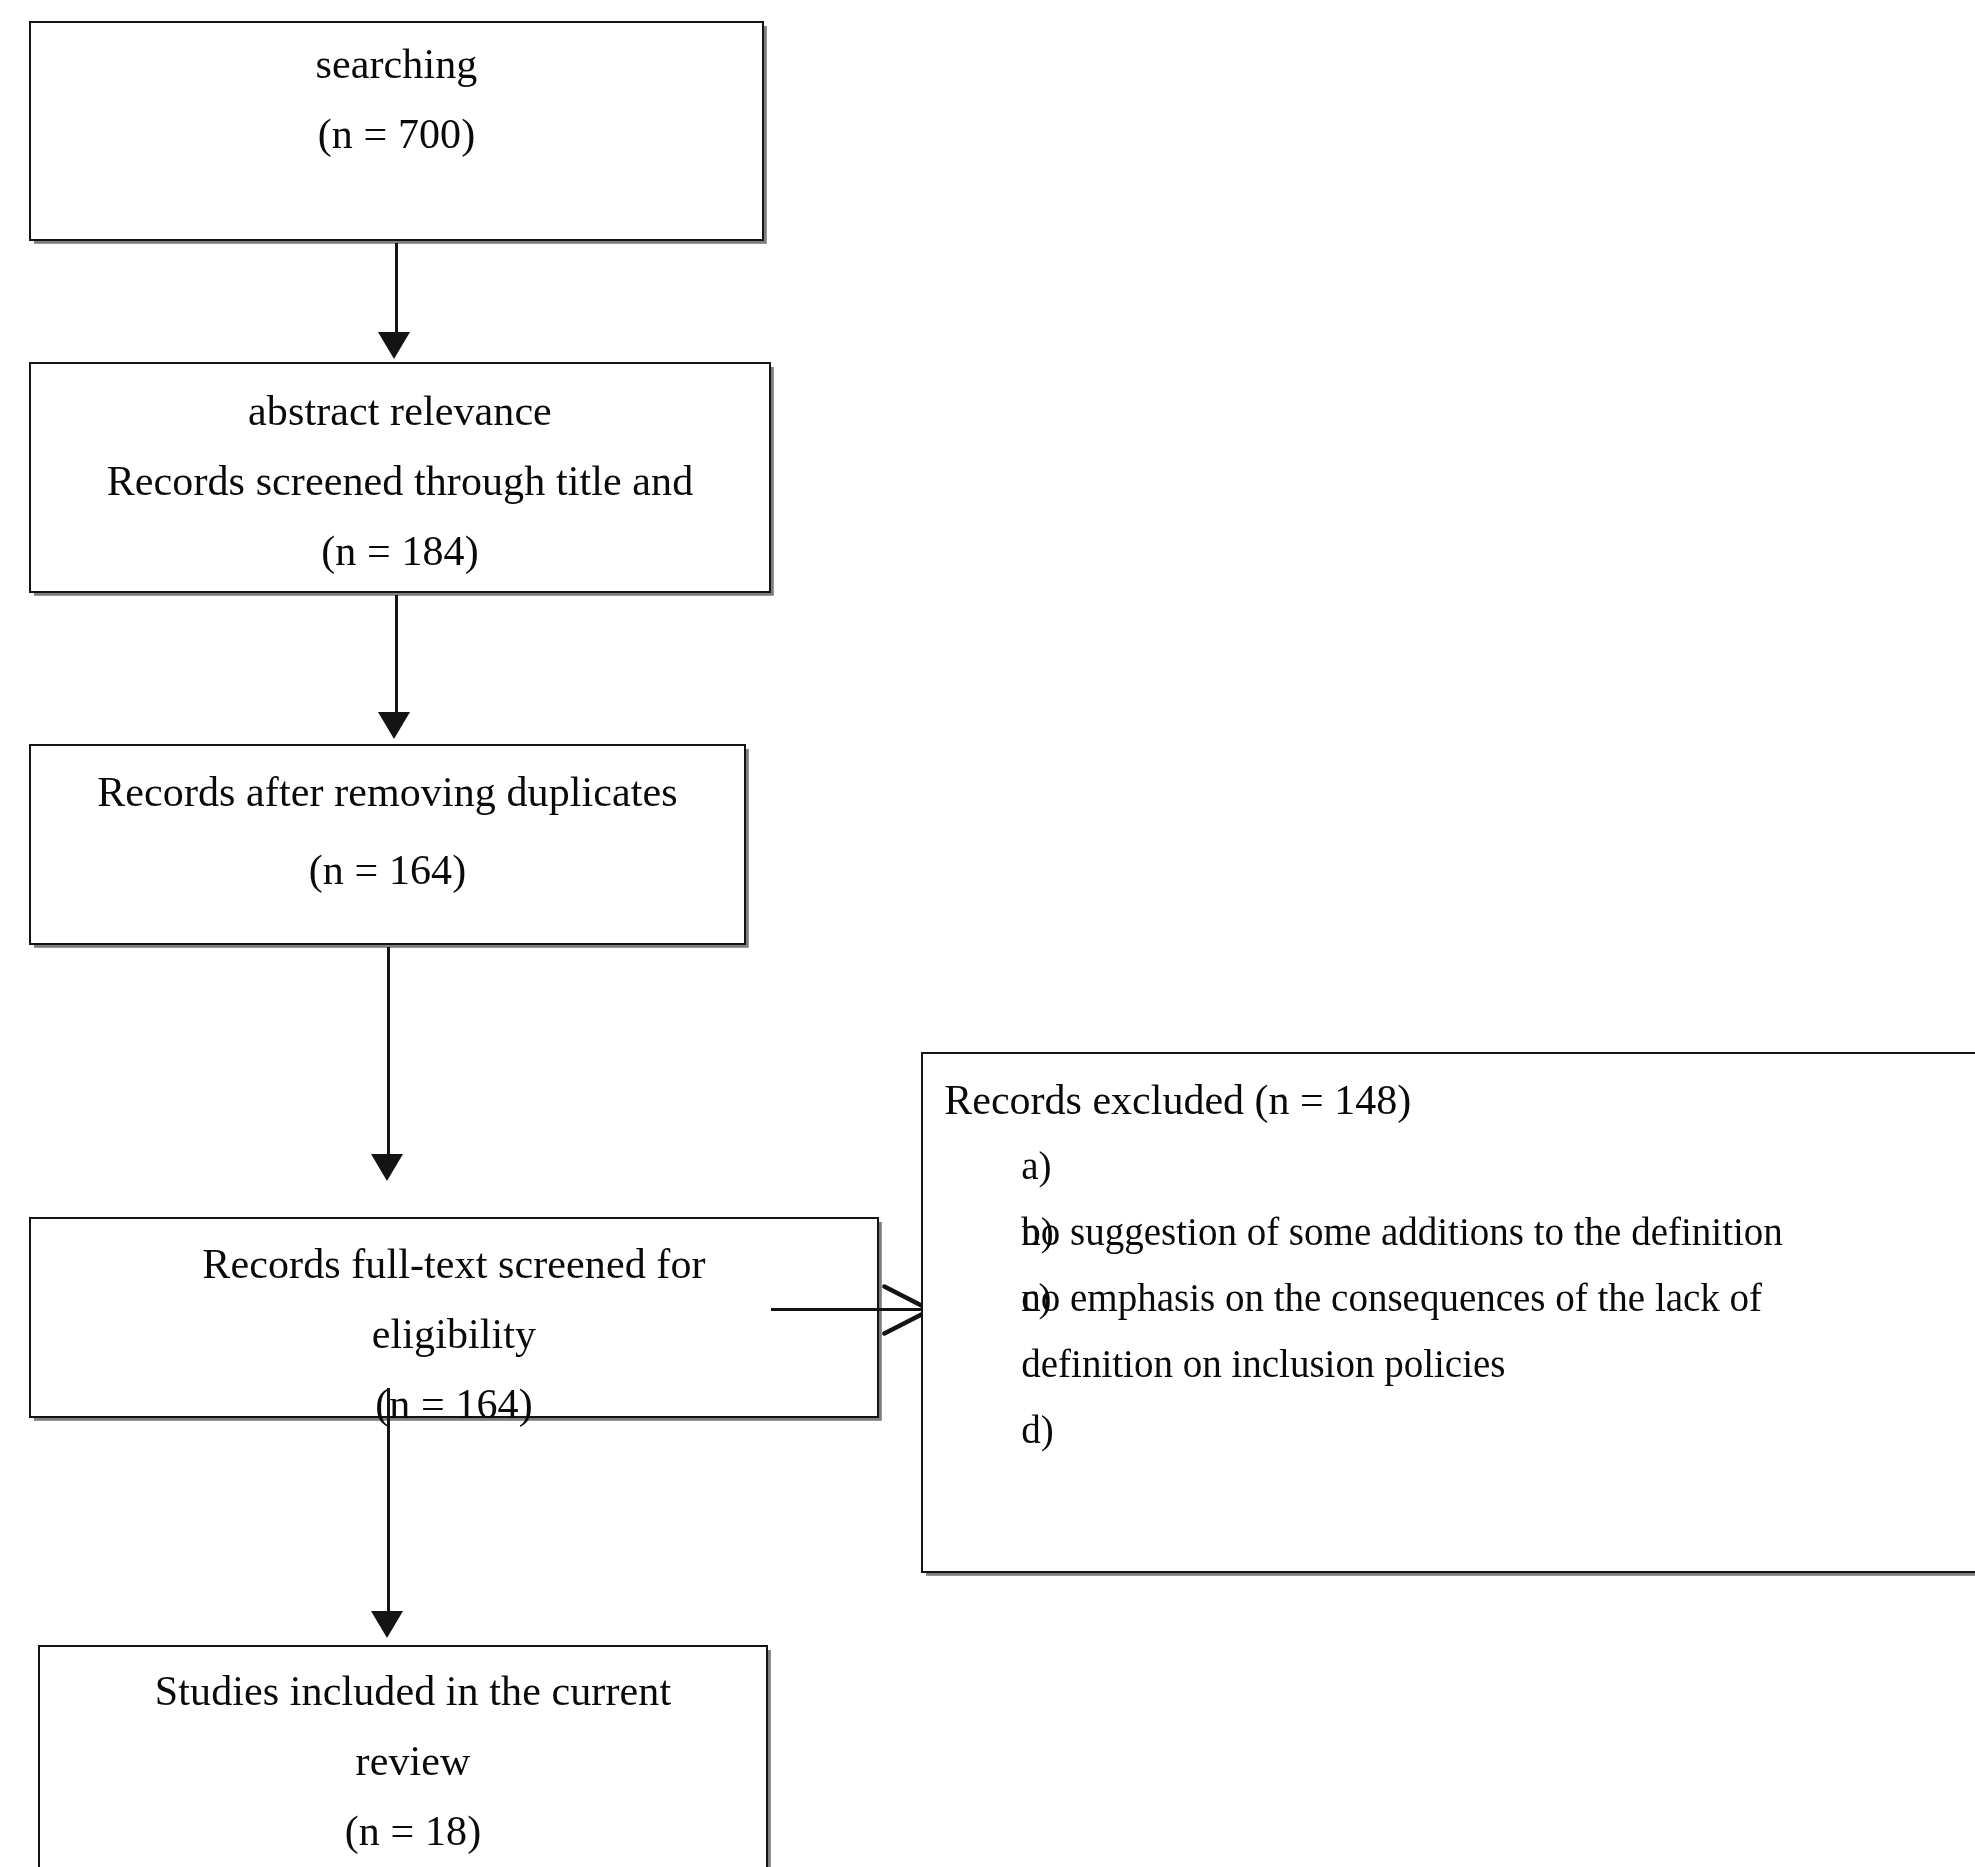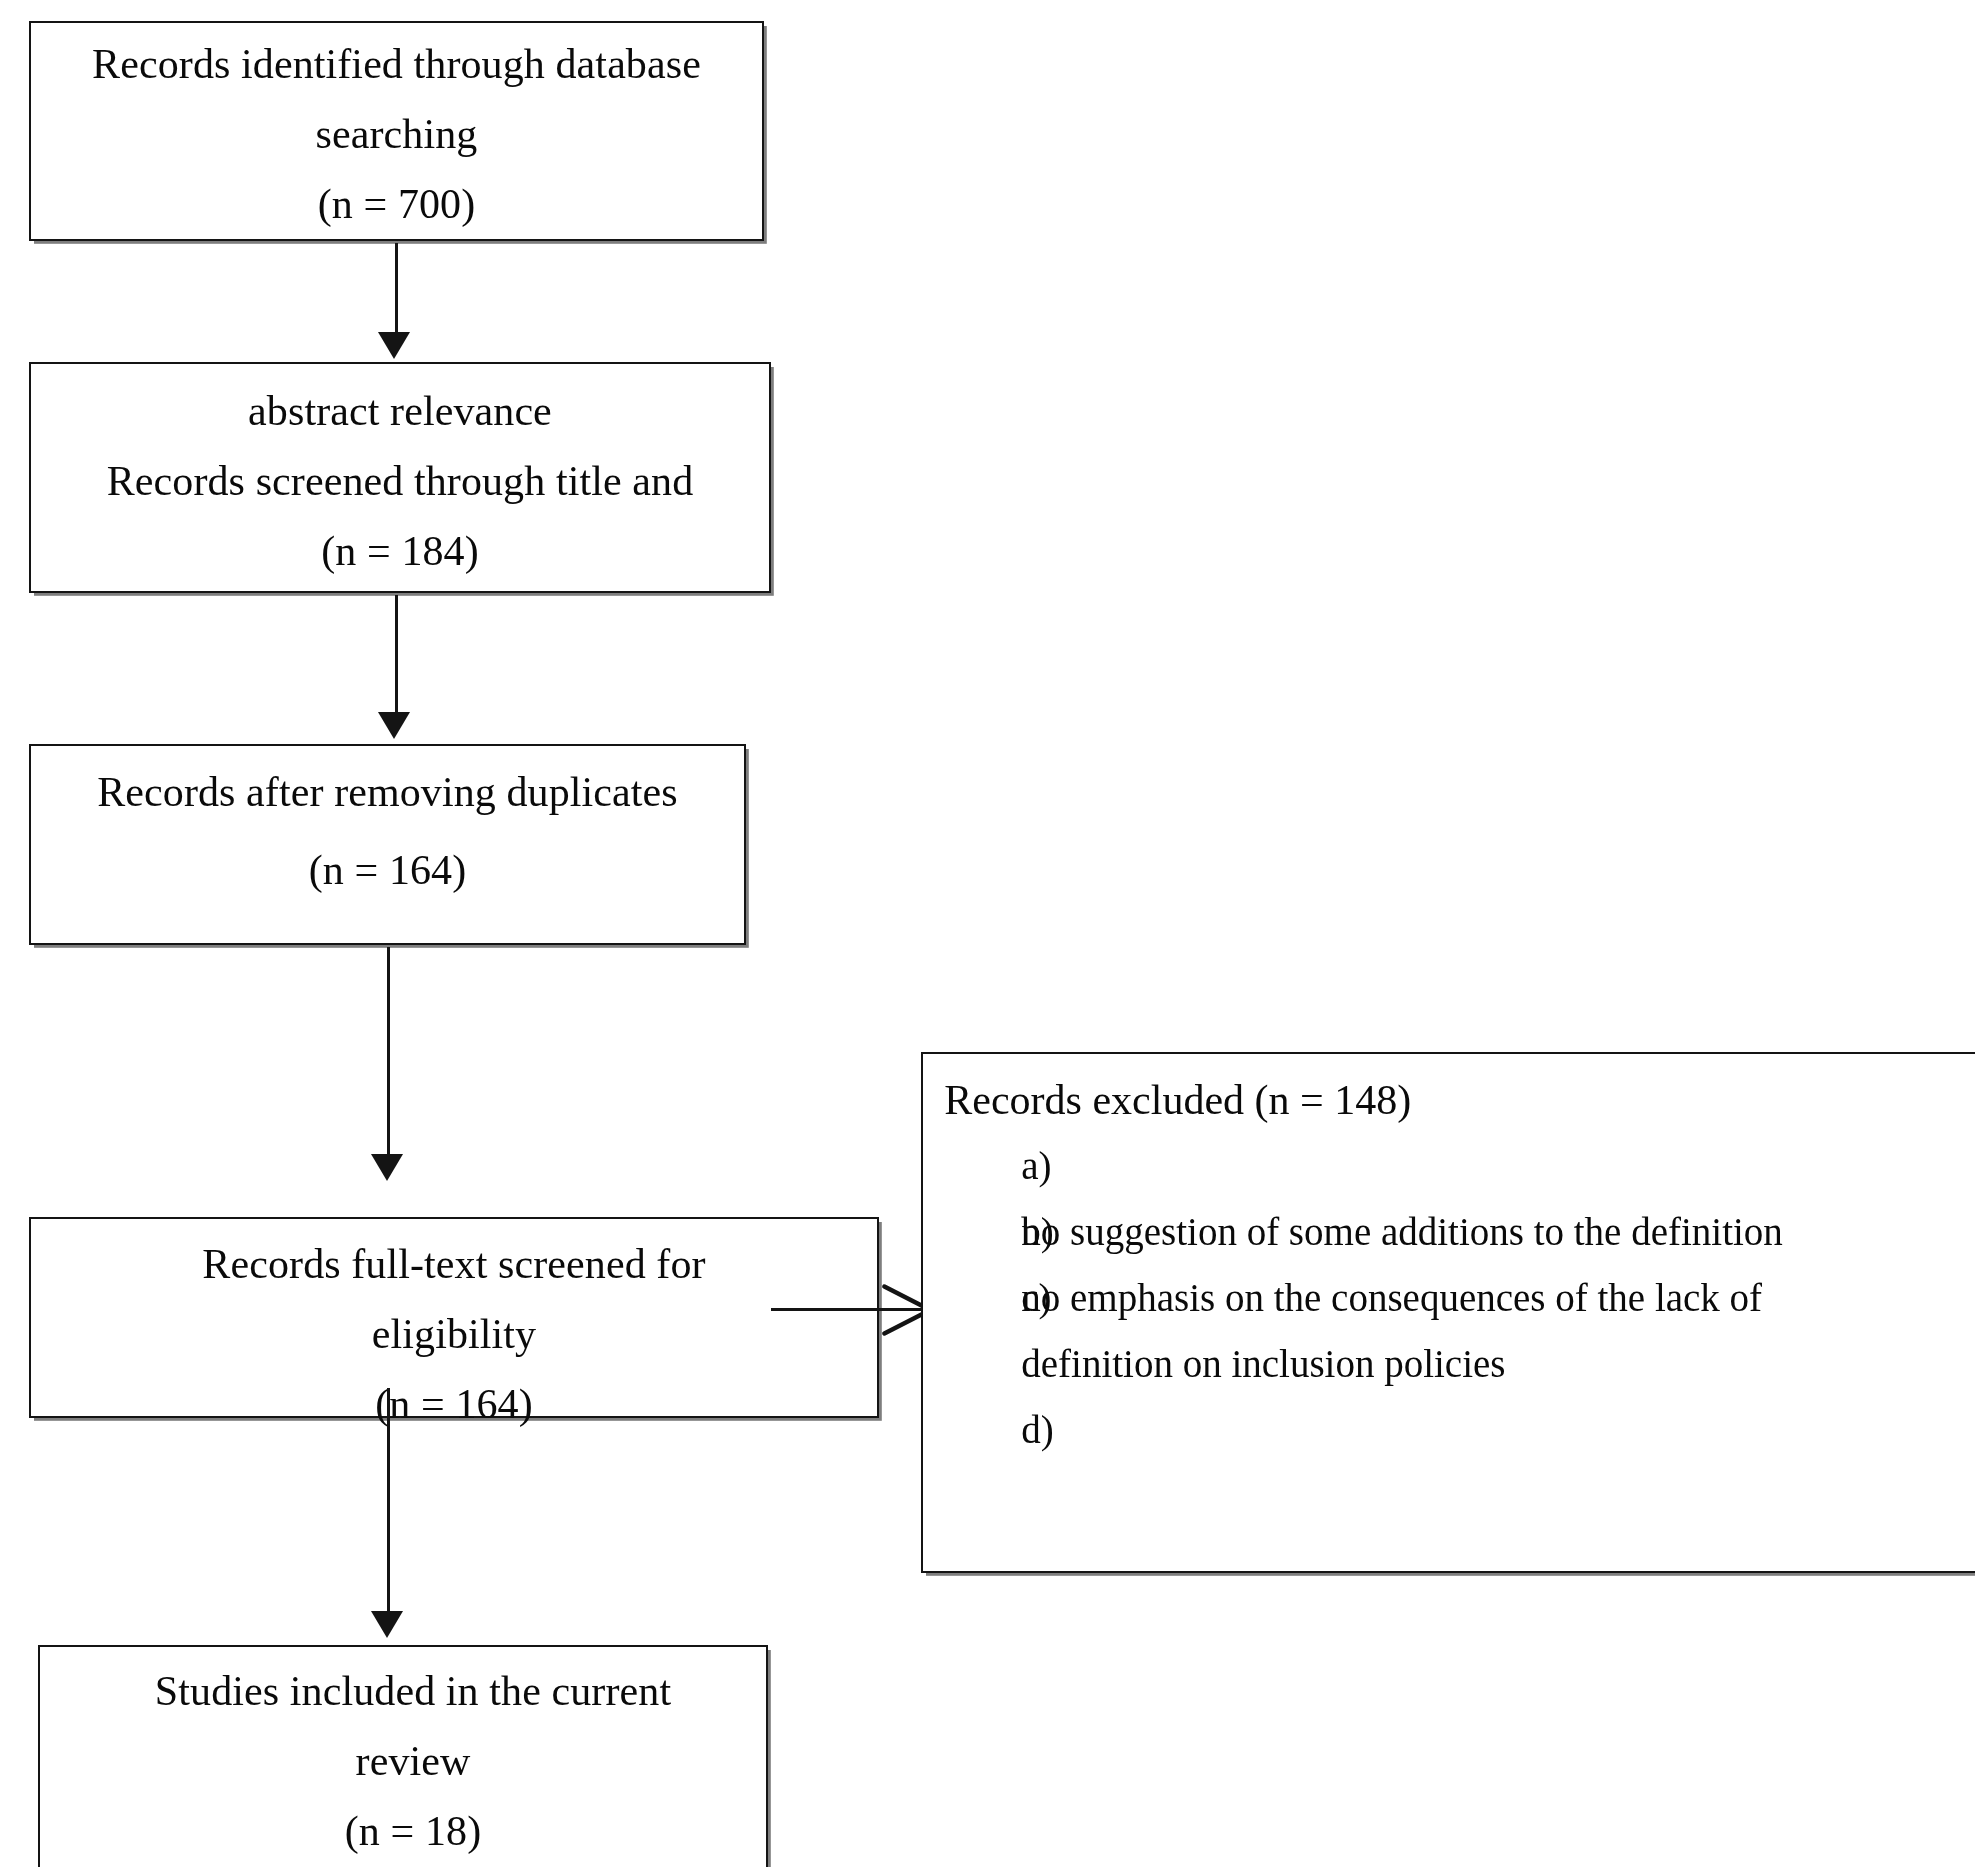--- a/index.html
+++ b/index.html
@@ -153,21 +153,20 @@
   #arrow5-line { left: 771px; top: 1308px; width: 154px; }
   #arrow5-head { left: 881px; top: 1283px; }
 </style>
 </head>
 <body>
 
 <div id="canvas">
 
   <div class="fbox" id="box-identified">
     <div class="inner">
-      <span class="line">Records identified through database</span>
       <span class="line">searching</span>
       <span class="line">(n = 700)</span>
     </div>
   </div>
 
   <div class="vline" id="arrow1-line"></div>
   <div class="vhead" id="arrow1-head"></div>
 
   <div class="fbox" id="box-screened">
     <div class="inner">

